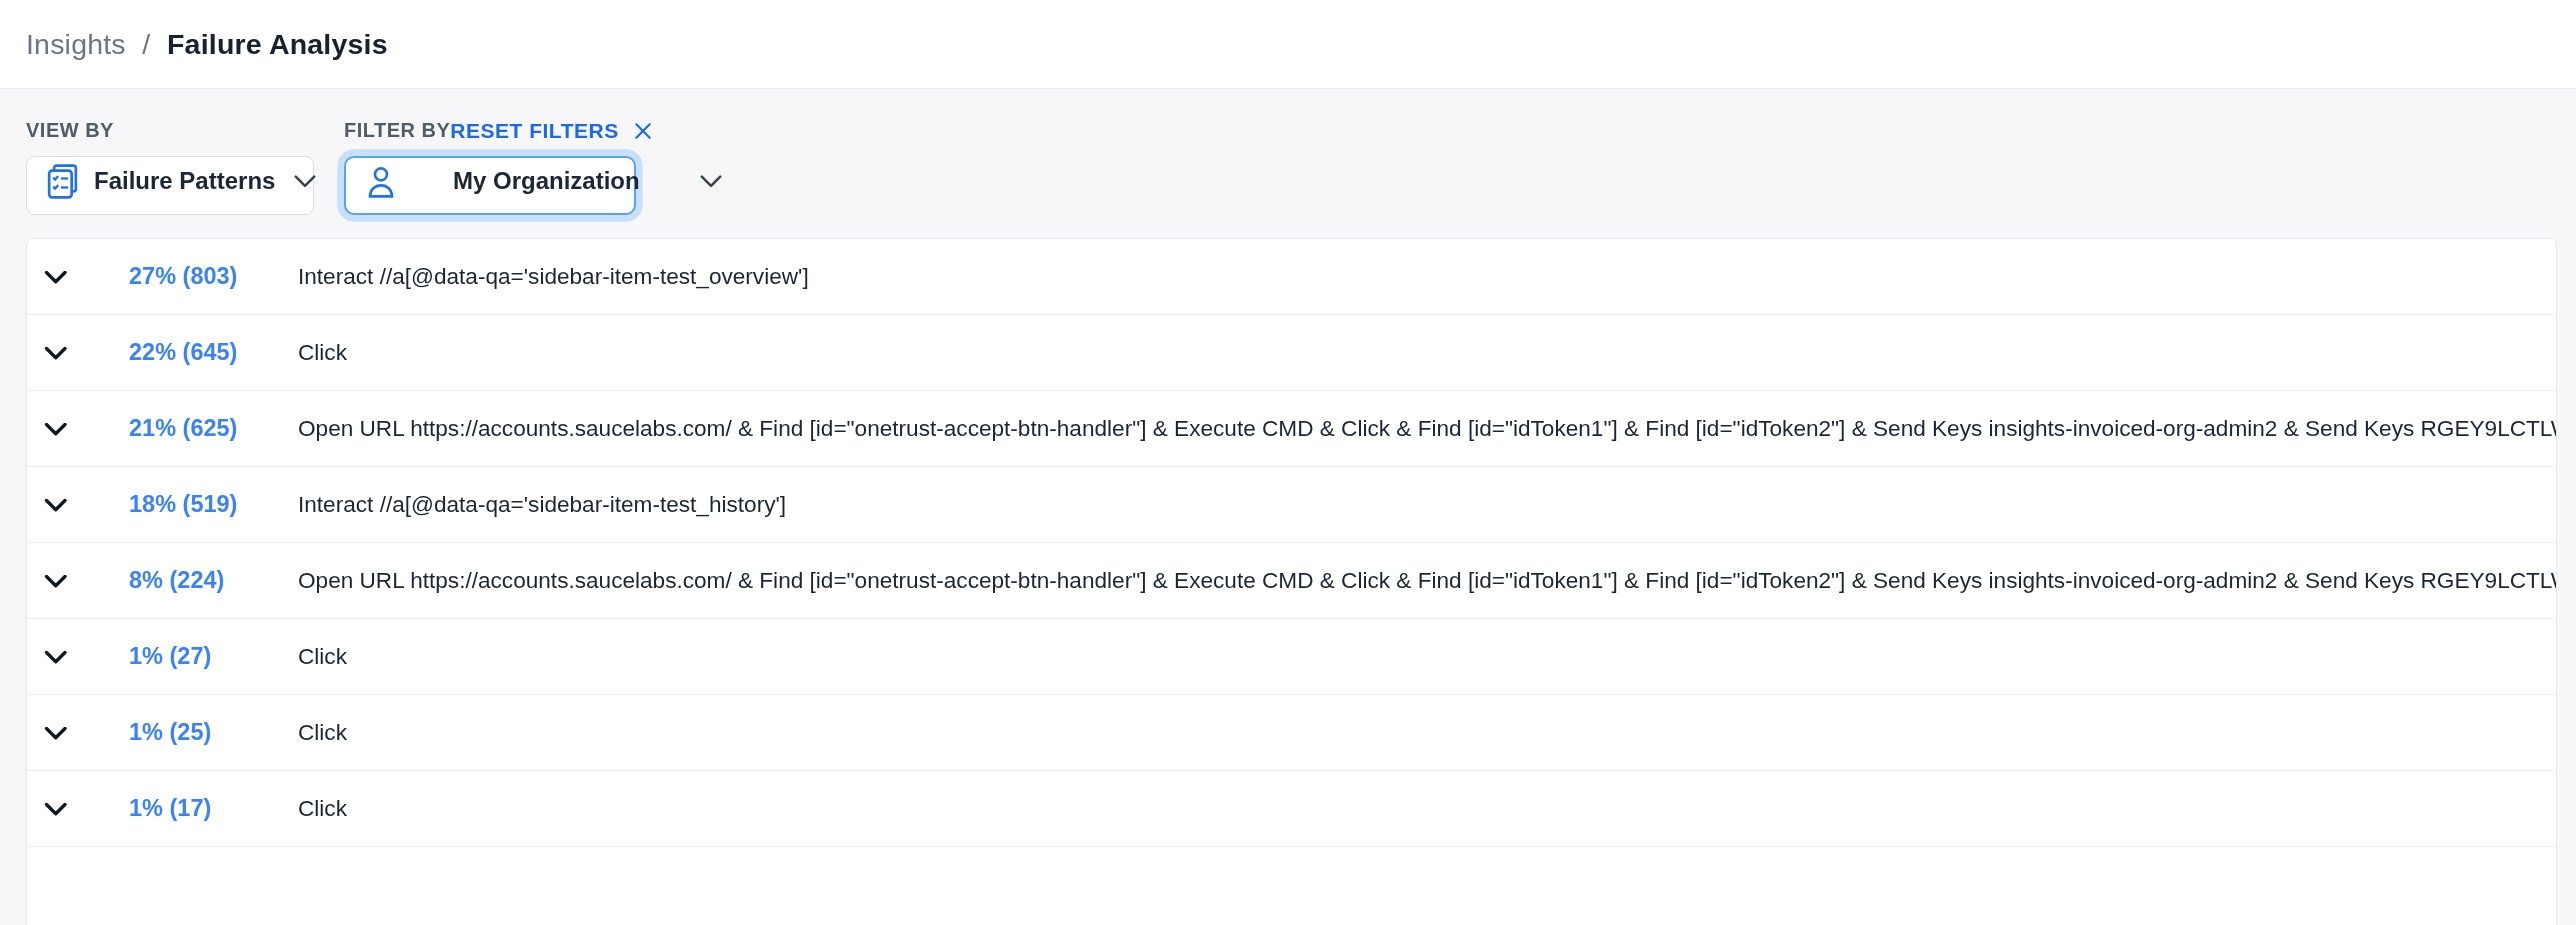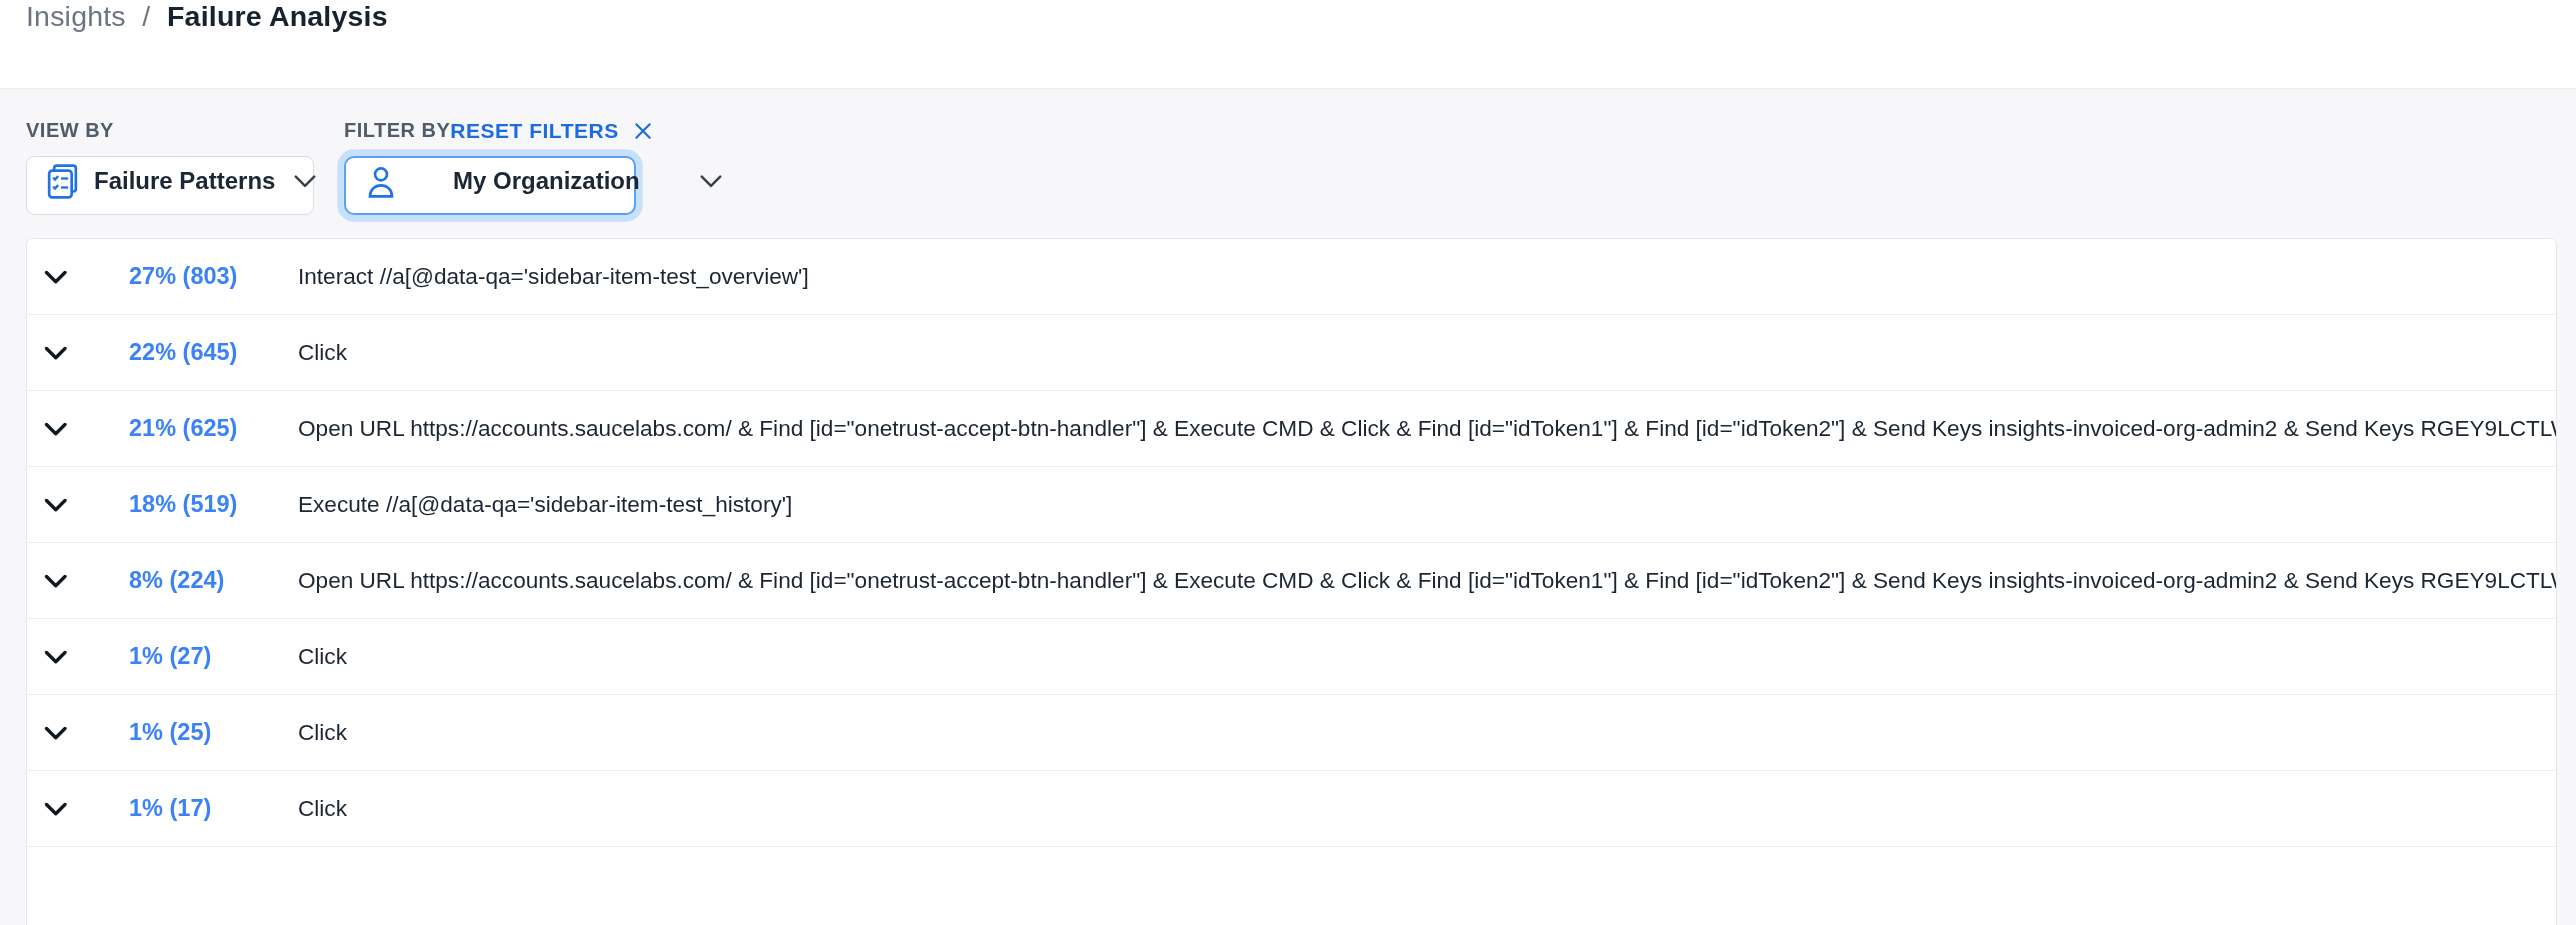--- a/index.html
+++ b/index.html
@@ -7,21 +7,21 @@
   body {
     font-family:"Liberation Sans", sans-serif;
     background:#f7f7f9;
     color:#1c2633;
   }
 
   
   .topbar {
     height:89px; background:#ffffff;
     border-bottom:1.7px solid #ededf1;
-    display:flex; align-items:flex-start;
+    display:flex; align-items:center;
     padding-left:26px;
   }
   .breadcrumb { font-size:28.5px; letter-spacing:0.2px; }
   .breadcrumb .crumb-section { color:#6c7683; }
   .breadcrumb .crumb-sep { color:#6c7683; margin:0 8.4px; }
   .breadcrumb .crumb-page { color:#17222e; font-weight:700; }
 
   
   .filters { padding:30px 0 0 26px; }
   .filters-row { display:flex; align-items:flex-start; }
@@ -211,21 +211,21 @@
 
     <div class="pattern-row">
       <span class="cell-toggle">
           <span class="row-caret">
             <svg width="23.5" height="14.3" viewBox="0 0 28 17" fill="none" stroke="currentColor" stroke-width="4" stroke-linecap="round" stroke-linejoin="round">
               <path d="M3 3l11 11L25 3"></path>
             </svg>
           </span>
         </span>
       <span class="cell-percent">18% (519)</span>
-      <span class="cell-pattern">Execute //a[@data-qa='sidebar-item-test_history']</span>
+      <span class="cell-pattern">Interact //a[@data-qa='sidebar-item-test_history']</span>
     </div>
 
     <div class="pattern-row">
       <span class="cell-toggle">
           <span class="row-caret">
             <svg width="23.5" height="14.3" viewBox="0 0 28 17" fill="none" stroke="currentColor" stroke-width="4" stroke-linecap="round" stroke-linejoin="round">
               <path d="M3 3l11 11L25 3"></path>
             </svg>
           </span>
         </span>

